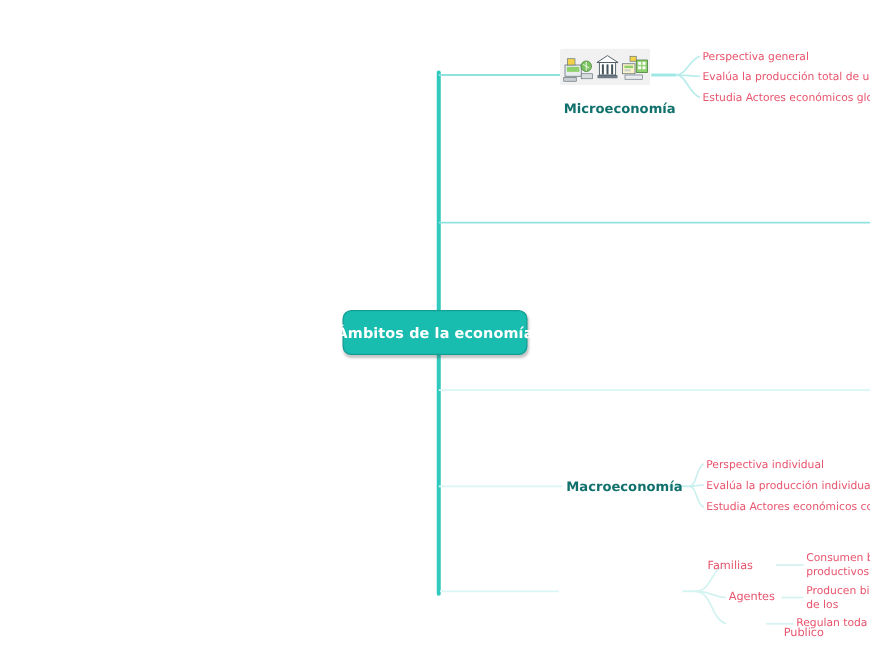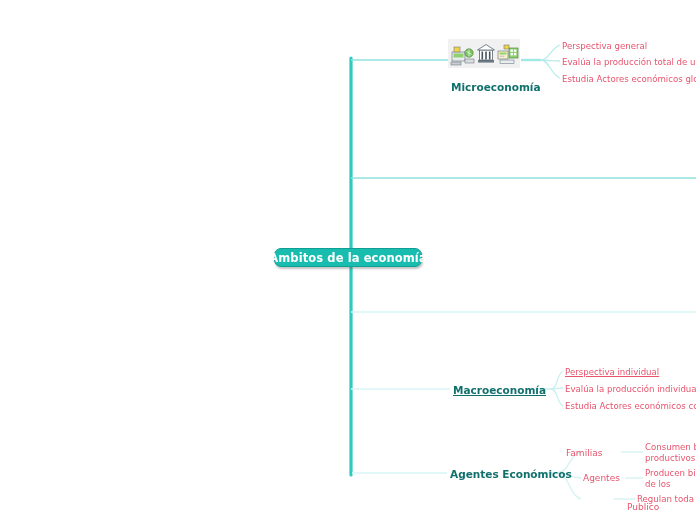--- a/index.html
+++ b/index.html
@@ -27,21 +27,21 @@
     height: 520px;
     pointer-events: none;
   }
 
   
   .root-node {
     position: absolute;
     left: 274px;
     top: 248px;
     width: 148px;
-    height: 19px;
+    height: 36px;
     box-sizing: border-box;
     border-radius: 7px;
     background: #19bdb0;
     border: 1px solid #0f9f95;
     box-shadow: 1px 2px 2px rgba(60,60,60,0.30);
     display: flex;
     align-items: center;
     justify-content: center;
   }
   .root-label {
@@ -54,21 +54,21 @@
 
   
   .branch-label {
     position: absolute;
     color: #10706c;
     font-size: 10.5px;
     font-weight: bold;
     white-space: nowrap;
   }
   #branch-label-micro  { left: 451px; top: 71px; margin-top: 10px; }
-  #branch-label-macro  { left: 453px; top: 384px; text-decoration: underline; }
+  #branch-label-macro  { left: 453px; top: 384px; }
   #branch-label-agente { left: 450px; top: 468px; }
 
   
   .pic-card {
     position: absolute;
     left: 448px;
     top: 39px;
     width: 72px;
     height: 29px;
     background: #f1f1f1;
@@ -94,21 +94,21 @@
     color: #e8546d;
     font-size: 9px;
     white-space: nowrap;
   }
 
   
   #leaf-micro-1 { left: 562px; top: 41px; text-align: right; }
   #leaf-micro-2 { left: 562px; top: 57px; }
   #leaf-micro-3 { left: 562px; top: 74px; }
   
-  #leaf-macro-1 { left: 565px; top: 367px; text-decoration: underline; }
+  #leaf-macro-1 { left: 565px; top: 367px; }
   #leaf-macro-2 { left: 565px; top: 384px; }
   #leaf-macro-3 { left: 565px; top: 401px; }
   
   #sub-familias { left: 566px; top: 448px; }
   #sub-empresas { left: 583px; top: 473px; }
   #sub-publico  { left: 583px; top: 502px; margin-left: 44px; }
   
   #leaf-familias { left: 645px; top: 442px; }
   #leaf-empresas { left: 645px; top: 468px; }
   #leaf-publico  { left: 637px; top: 494px; }
@@ -193,21 +193,20 @@
   <div class="leaf" id="leaf-micro-1">Perspectiva general</div>
   <div class="leaf" id="leaf-micro-2">Evalúa la producción total de un país o po</div>
   <div class="leaf" id="leaf-micro-3">Estudia Actores económicos globales</div>
 
   <div class="branch-label" id="branch-label-macro">Macroeconomía</div>
 
   <div class="leaf" id="leaf-macro-1">Perspectiva individual</div>
   <div class="leaf" id="leaf-macro-2">Evalúa la producción individual de una e</div>
   <div class="leaf" id="leaf-macro-3">Estudia Actores económicos concretos</div>
 
-  <div class="branch-label" id="branch-label-agente">Agentes Económicos</div>
 
   <div class="sub-label" id="sub-familias">Familias</div>
   <div class="sub-label" id="sub-empresas">Agentes</div>
   <div class="sub-label" id="sub-publico">Publico</div>
 
   <div class="leaf wrap" id="leaf-familias">Consumen bien productivos a la</div>
   <div class="leaf wrap" id="leaf-empresas">Producen bien cambio de los</div>
   <div class="leaf wrap" id="leaf-publico">Regulan toda la a</div>
 
 </div>

